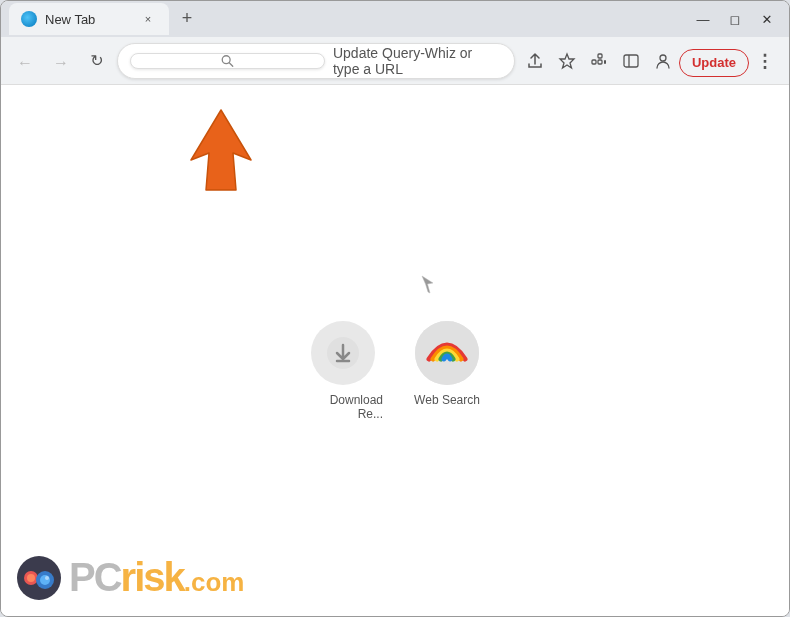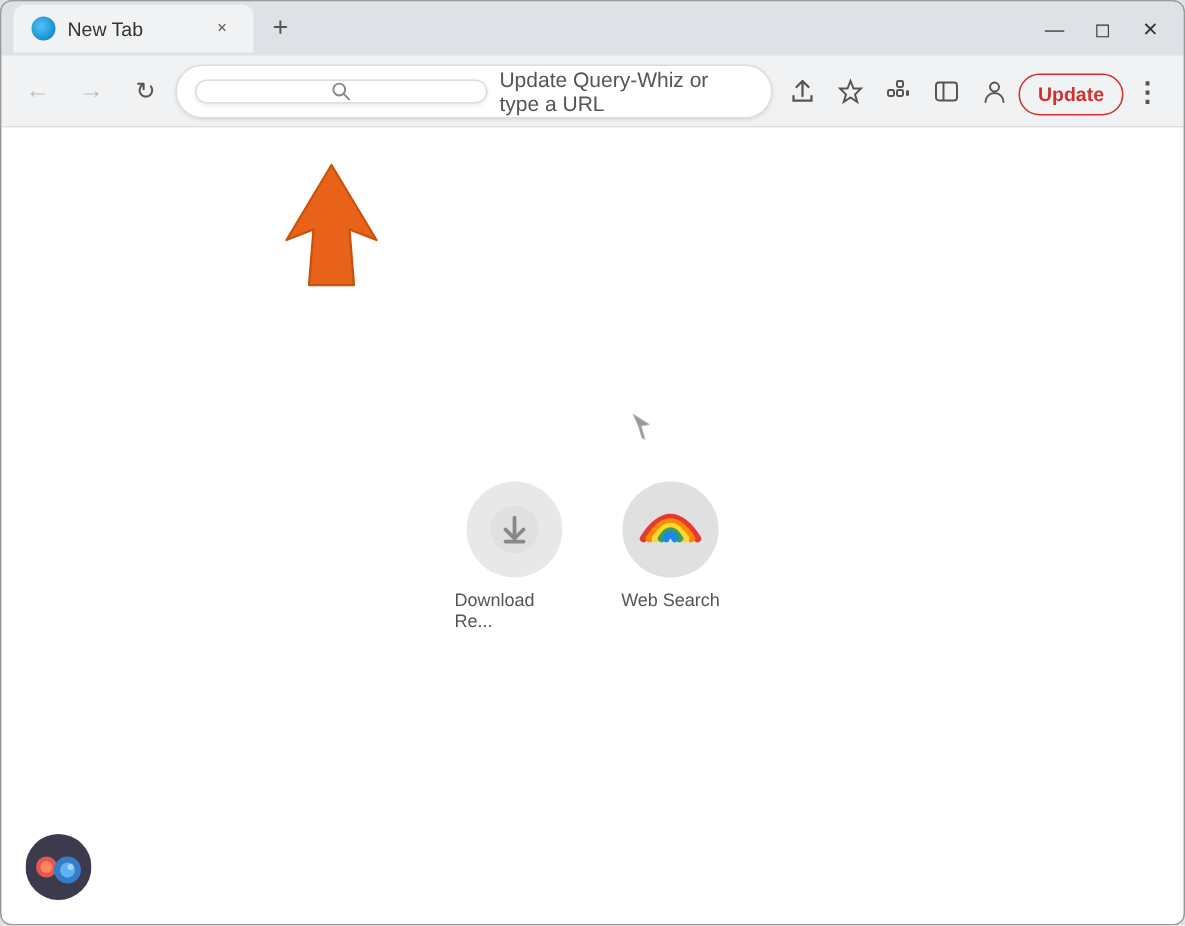--- a/index.html
+++ b/index.html
@@ -238,21 +238,21 @@
       border-radius: 50%;
       background: #e8e8e8;
       display: flex;
       align-items: center;
       justify-content: center;
     }
 
     .shortcut-label {
       font-size: 12px;
       color: #555;
-      text-align: left;
+      text-align: right;
     }
 
     
     .watermark {
       position: absolute;
       bottom: 16px;
       left: 16px;
       display: flex;
       align-items: center;
       gap: 8px;
@@ -395,16 +395,21 @@
     <div class="watermark">
 
       <svg class="watermark-logo" width="44" height="44" viewBox="0 0 44 44">
         <circle cx="22" cy="22" r="22" fill="#1a1a2e"></circle>
         <circle cx="14" cy="22" r="7" fill="#e53935"></circle>
         <circle cx="14" cy="22" r="4" fill="#ff7043"></circle>
         <circle cx="28" cy="24" r="9" fill="#1565c0"></circle>
         <circle cx="28" cy="24" r="5" fill="#42a5f5"></circle>
         <circle cx="30" cy="22" r="2" fill="#fff" opacity="0.5"></circle>
       </svg>
+      <div style="display:flex; align-items:baseline;">
+        <span style="font-family: Arial Black, Arial, sans-serif; font-weight:900; font-size:40px; color:#b0b0b0; letter-spacing:-2px;">PC</span>
+        <span style="font-family: Arial Black, Arial, sans-serif; font-weight:900; font-size:40px; color:#f5a623; letter-spacing:-2px;">risk</span>
+        <span style="font-family: Arial, sans-serif; font-weight:700; font-size:26px; color:#f5a623;">.com</span>
+      </div>
     </div>
 
   </div>
 </div>
 
 </body></html>

